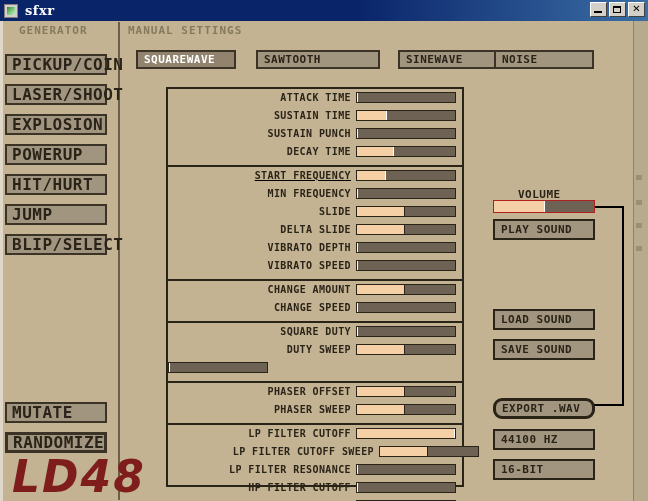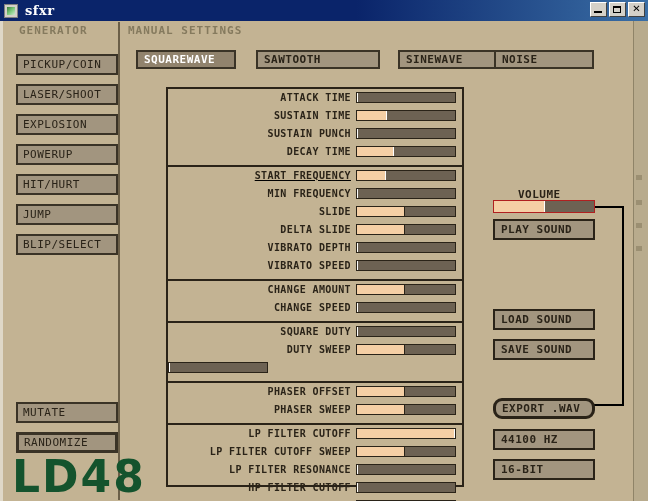--- a/index.html
+++ b/index.html
@@ -126,45 +126,46 @@
   #generator-title {
     position: absolute;
     left: 19px; top: 24px;
     font-size: 11px;
     letter-spacing: 1px;
     color: #857a5e;
     font-weight: bold;
   }
   .gen-btn {
     position: absolute;
-    left: 16px;
+    left: 5px;
     width: 102px;
     height: 21px;
     background: #a2957f;
     border: 2px solid #3a3326;
     box-sizing: border-box;
-    font-size: 11px;
-    font-weight: normal;
+    font-size: 16px;
+    font-weight: bold;
     letter-spacing: 0.5px;
     color: #2a2318;
     display: flex;
     align-items: center;
     padding-left: 5px;
     cursor: pointer;
   }
   #ld48 {
     position: absolute;
     left: 12px; top: 455px;
     font-family: "DejaVu Sans", sans-serif;
     font-size: 44px;
     font-weight: bold;
-    color: #14532d;
+    color: #7f1d1d;
     letter-spacing: 2px;
     line-height: 44px;
     user-select: none;
+    font-style: italic;
   }
 
   
   #manual-title {
     position: absolute;
     left: 128px; top: 24px;
     font-size: 11px;
     letter-spacing: 1px;
     color: #857a5e;
     font-weight: bold;
@@ -494,21 +495,21 @@
         </div>
       </div>
       <div class="group-sep" style="top: 334px;"></div>
       <div class="slider-row" style="top: 338px;">
         <div class="slider-label">LP FILTER CUTOFF</div>
         <div class="slider-track">
           <div class="slider-fill" style="width: 100%;"></div>
           <div class="slider-knob" style="left: calc(100% - 1px);"></div>
         </div>
       </div>
-      <div class="slider-row" style="top: 356px;">
+      <div class="slider-row" style="top: 356px; padding-left: 23px;">
         <div class="slider-label">LP FILTER CUTOFF SWEEP</div>
         <div class="slider-track">
           <div class="slider-fill" style="width: 48%;"></div>
           <div class="slider-knob dark" style="left: 48%;"></div>
         </div>
       </div>
       <div class="slider-row" style="top: 374px;">
         <div class="slider-label">LP FILTER RESONANCE</div>
         <div class="slider-track">
           <div class="slider-fill" style="width: 0%;"></div>

